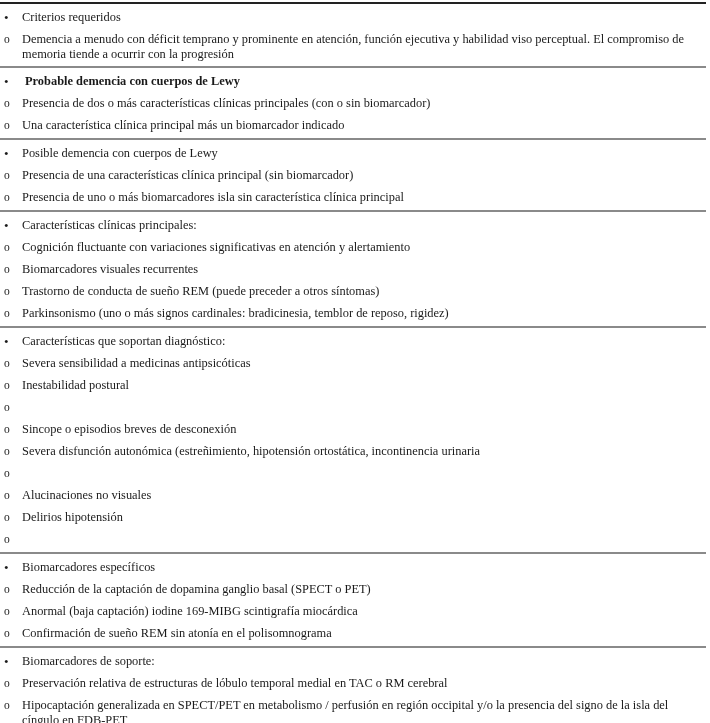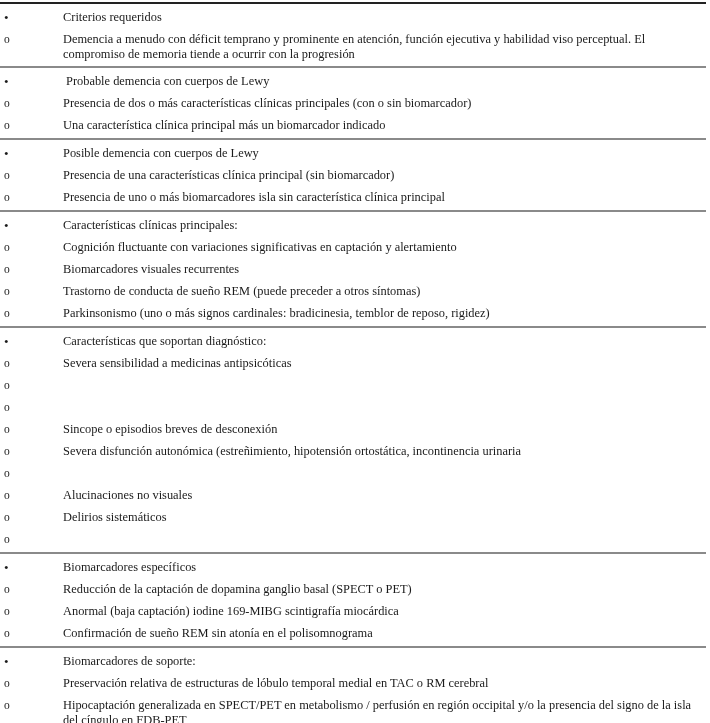--- a/index.html
+++ b/index.html
@@ -50,24 +50,24 @@
     .marker.bullet {
       font-size: 13px;
       line-height: 15px;
     }
     .marker.circle {
       font-size: 11.5px;
     }
     .text {
       flex: 1 1 auto;
       padding-right: 2px;
-      margin-left: 41px;
     }
     .text.indent-head {
       padding-left: 3px;
+      font-weight: bold;
     }
   </style>
 </head>
 <body>
 
 <div class="table">
 
   <div class="section">
     <div class="row">
       <span class="marker bullet">•</span>
@@ -109,21 +109,21 @@
     </div>
   </div>
 
   <div class="section">
     <div class="row">
       <span class="marker bullet">•</span>
       <span class="text">Características clínicas principales:</span>
     </div>
     <div class="row">
       <span class="marker circle">o</span>
-      <span class="text">Cognición fluctuante con variaciones significativas en captación y alertamiento</span>
+      <span class="text">Cognición fluctuante con variaciones significativas en atención y alertamiento</span>
     </div>
     <div class="row">
       <span class="marker circle">o</span>
       <span class="text">Biomarcadores visuales recurrentes</span>
     </div>
     <div class="row">
       <span class="marker circle">o</span>
       <span class="text">Trastorno de conducta de sueño REM (puede preceder a otros síntomas)</span>
     </div>
     <div class="row">
@@ -136,20 +136,21 @@
     <div class="row">
       <span class="marker bullet">•</span>
       <span class="text">Características que soportan diagnóstico:</span>
     </div>
     <div class="row">
       <span class="marker circle">o</span>
       <span class="text">Severa sensibilidad a medicinas antipsicóticas</span>
     </div>
     <div class="row">
       <span class="marker circle">o</span>
+      <span class="text">Inestabilidad postural</span>
     </div>
     <div class="row">
       <span class="marker circle">o</span>
     </div>
     <div class="row">
       <span class="marker circle">o</span>
       <span class="text">Sincope o episodios breves de desconexión</span>
     </div>
     <div class="row">
       <span class="marker circle">o</span>
@@ -157,21 +158,21 @@
     </div>
     <div class="row">
       <span class="marker circle">o</span>
     </div>
     <div class="row">
       <span class="marker circle">o</span>
       <span class="text">Alucinaciones no visuales</span>
     </div>
     <div class="row">
       <span class="marker circle">o</span>
-      <span class="text">Delirios sistemáticos</span>
+      <span class="text">Delirios hipotensión</span>
     </div>
     <div class="row">
       <span class="marker circle">o</span>
     </div>
   </div>
 
   <div class="section">
     <div class="row">
       <span class="marker bullet">•</span>
       <span class="text">Biomarcadores específicos</span>

